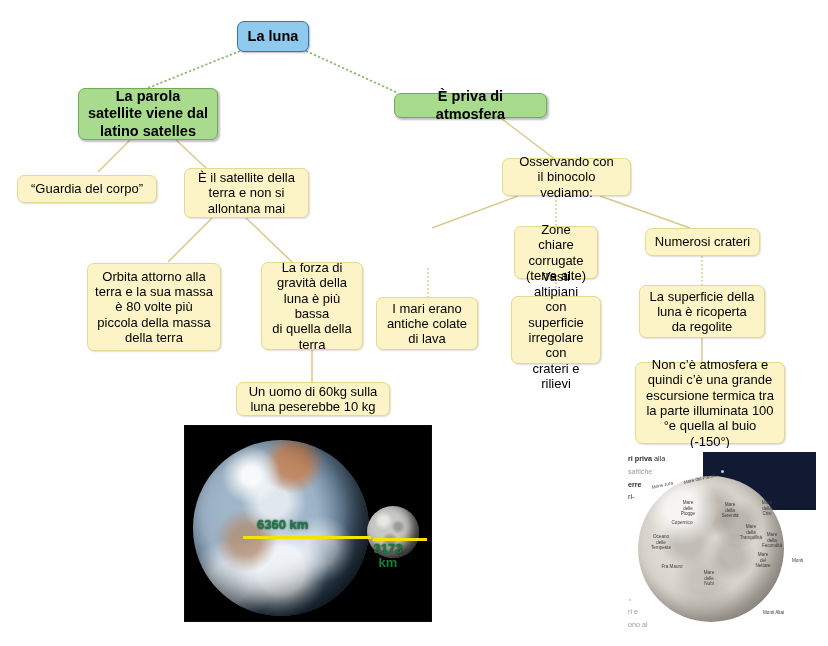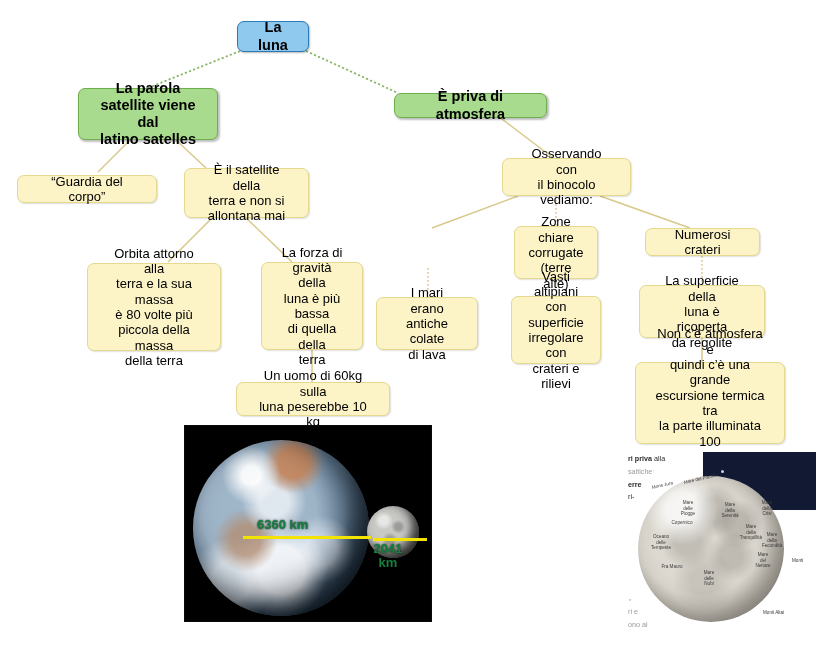--- a/index.html
+++ b/index.html
@@ -31,21 +31,21 @@
   .node {
     position: absolute;
     box-sizing: border-box;
     border-radius: 7px;
     display: flex;
     align-items: center;
     justify-content: center;
     text-align: center;
     line-height: 1.18;
     white-space: pre-line;
-    padding: 4px 19px;
+    padding: 4px 7px;
     color: #000000;
   }
   .node.root {
     background: #8fc9ee;
     border: 1.6px solid #2b7ab5;
     font-weight: bold;
     font-size: 14.5px;
     box-shadow: 1px 1px 2px rgba(0,0,0,0.28);
   }
   .node.green {
@@ -291,21 +291,21 @@
 la parte illuminata 100
 °e quella al buio (-150°)</span>
   </div>
 
   <div class="picture" id="earth-moon-picture" style="left:184px; top:425px; width:248px; height:197px;">
     <div class="earth-disc"></div>
     <div class="moon-disc"></div>
     <div class="scale-bar" id="earth-bar"></div>
     <div class="scale-bar" id="moon-bar"></div>
     <div class="scale-label" id="earth-label">6360 km</div>
-    <div class="scale-label" id="moon-label" style="white-space:pre-line;">2041
+    <div class="scale-label" id="moon-label" style="white-space:pre-line;">3173
 km</div>
   </div>
 
   <div class="picture" id="lunar-map-picture" style="left:620px; top:448px; width:196px; height:186px;">
 
     <div class="night-panel">
       <div class="night-dot"></div>
     </div>
 
     <div class="lunar-globe"></div>

